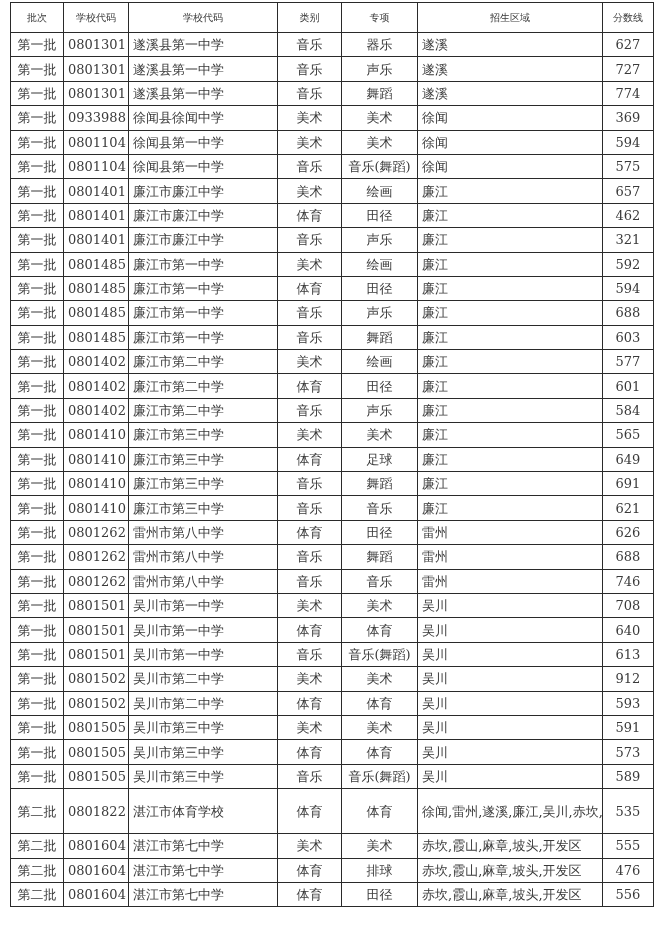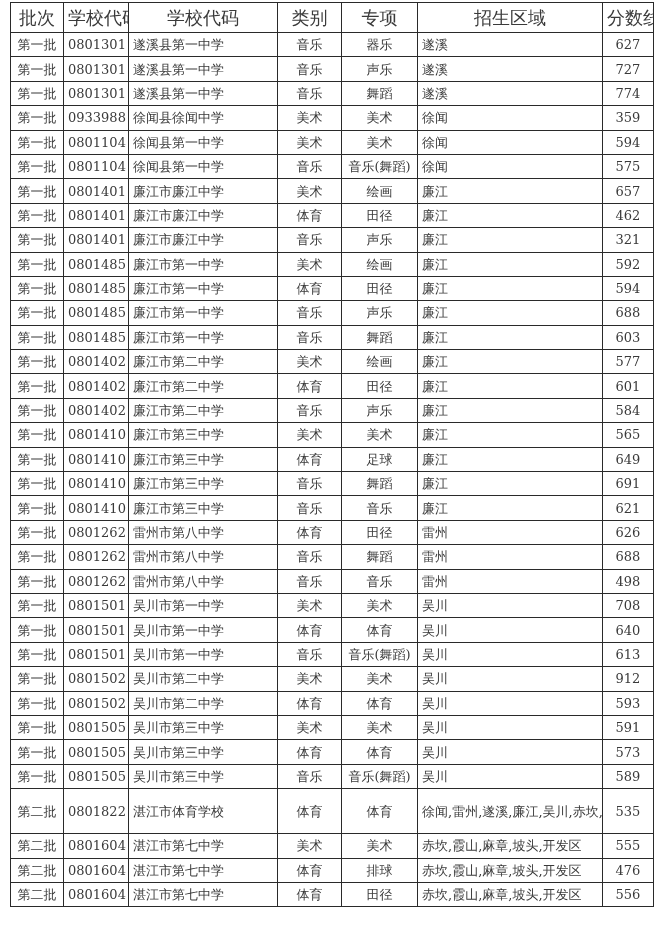--- a/index.html
+++ b/index.html
@@ -14,21 +14,21 @@
     border: 1.5px solid #2a2a2a;
     padding: 0 4px;
     font-size: 13px;
     font-weight: normal;
     height: 23.4px;
     line-height: 15px;
     white-space: nowrap;
     overflow: hidden;
     color: #3a3a3a;
   }
-  table.scores th { height: 29px; font-size: 18px; text-align: center; }
+  table.scores th { height: 29px; font-size: 10px; text-align: center; }
   td.c { text-align: center; }
   td.l { text-align: left; padding-left: 3px; }
   td.region-multi { white-space: normal; line-height: 17px; padding-top: 3px; padding-bottom: 3px; height: auto; }
   tr.tall td { height: 44px; }
   col.c1 { width: 53px; } col.c2 { width: 65px; } col.c3 { width: 149px; }
   col.c4 { width: 64px; } col.c5 { width: 76px; } col.c6 { width: 185px; } col.c7 { width: 51px; }
 </style>
 </head>
 <body>
 
@@ -81,21 +81,21 @@
         <td class="l">遂溪</td>
         <td class="c">774</td>
       </tr>
       <tr>
         <td class="c">第一批</td>
         <td class="c">0933988</td>
         <td class="l">徐闻县徐闻中学</td>
         <td class="c">美术</td>
         <td class="c">美术</td>
         <td class="l">徐闻</td>
-        <td class="c">359</td>
+        <td class="c">369</td>
       </tr>
       <tr>
         <td class="c">第一批</td>
         <td class="c">0801104</td>
         <td class="l">徐闻县第一中学</td>
         <td class="c">美术</td>
         <td class="c">美术</td>
         <td class="l">徐闻</td>
         <td class="c">594</td>
       </tr>
@@ -252,21 +252,21 @@
         <td class="l">雷州</td>
         <td class="c">688</td>
       </tr>
       <tr>
         <td class="c">第一批</td>
         <td class="c">0801262</td>
         <td class="l">雷州市第八中学</td>
         <td class="c">音乐</td>
         <td class="c">音乐</td>
         <td class="l">雷州</td>
-        <td class="c">498</td>
+        <td class="c">746</td>
       </tr>
       <tr>
         <td class="c">第一批</td>
         <td class="c">0801501</td>
         <td class="l">吴川市第一中学</td>
         <td class="c">美术</td>
         <td class="c">美术</td>
         <td class="l">吴川</td>
         <td class="c">708</td>
       </tr>

